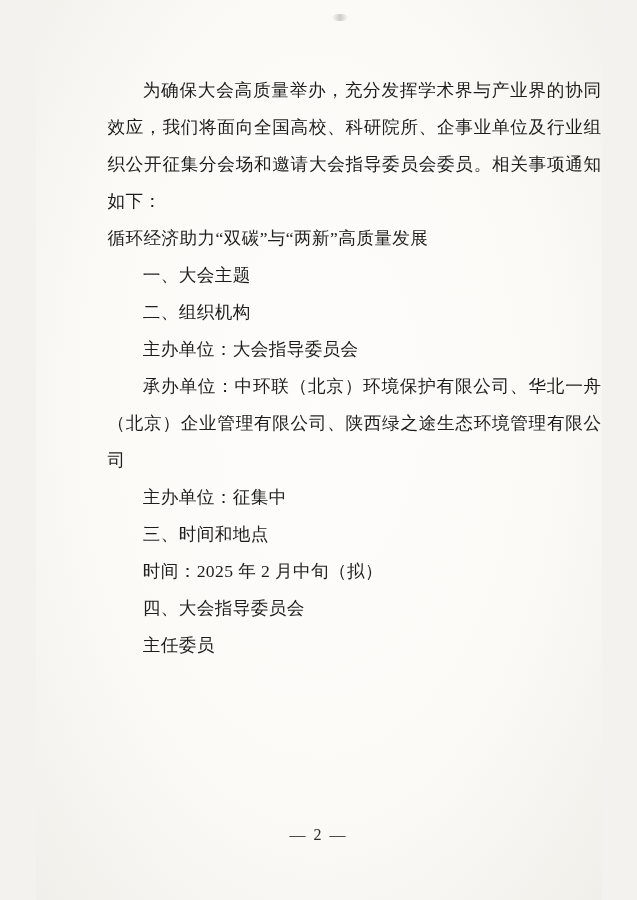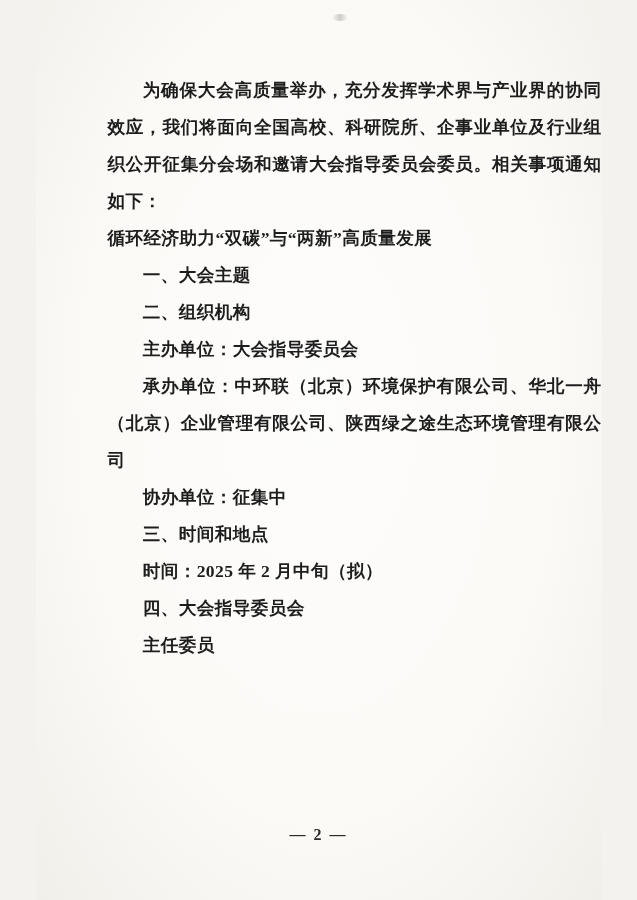--- a/index.html
+++ b/index.html
@@ -9,21 +9,20 @@
   }
   .page {
     position: relative;
     width: 566px;
     height: 900px;
     margin: 0 auto;
     background: #fbfaf7;
     overflow: hidden;
     font-family: "Liberation Serif", "DejaVu Serif", serif;
     color: #1d1d1d;
-    font-weight: bold;
   }
   
   .page::before {
     content: "";
     position: absolute;
     inset: 0;
     background:
       radial-gradient(ellipse at 50% 45%, rgba(255,255,255,0.55) 0%, rgba(250,248,244,0.15) 60%, rgba(232,228,220,0.5) 100%);
     pointer-events: none;
   }
@@ -74,21 +73,21 @@
 
   <div class="scan-mark"></div>
 
   <div class="body-text">
     <p class="line indent">为确保大会高质量举办，充分发挥学术界与产业界的协同效应，我们将面向全国高校、科研院所、企事业单位及行业组织公开征集分会场和邀请大会指导委员会委员。相关事项通知如下：</p>
     <p class="line">循环经济助力“双碳”与“两新”高质量发展</p>
     <p class="line indent">一、大会主题</p>
     <p class="line indent">二、组织机构</p>
     <p class="line indent">主办单位：大会指导委员会</p>
     <p class="line indent">承办单位：中环联（北京）环境保护有限公司、华北一舟（北京）企业管理有限公司、陕西绿之途生态环境管理有限公司</p>
-    <p class="line indent">协办单位：征集中</p>
+    <p class="line indent">主办单位：征集中</p>
     <p class="line indent">三、时间和地点</p>
     <p class="line indent">时间：2025 年 2 月中旬（拟）</p>
     <p class="line indent">四、大会指导委员会</p>
     <p class="line indent">主任委员</p>
   </div>
 
   <div class="footer">— 2 —</div>
 
 </div>
 

